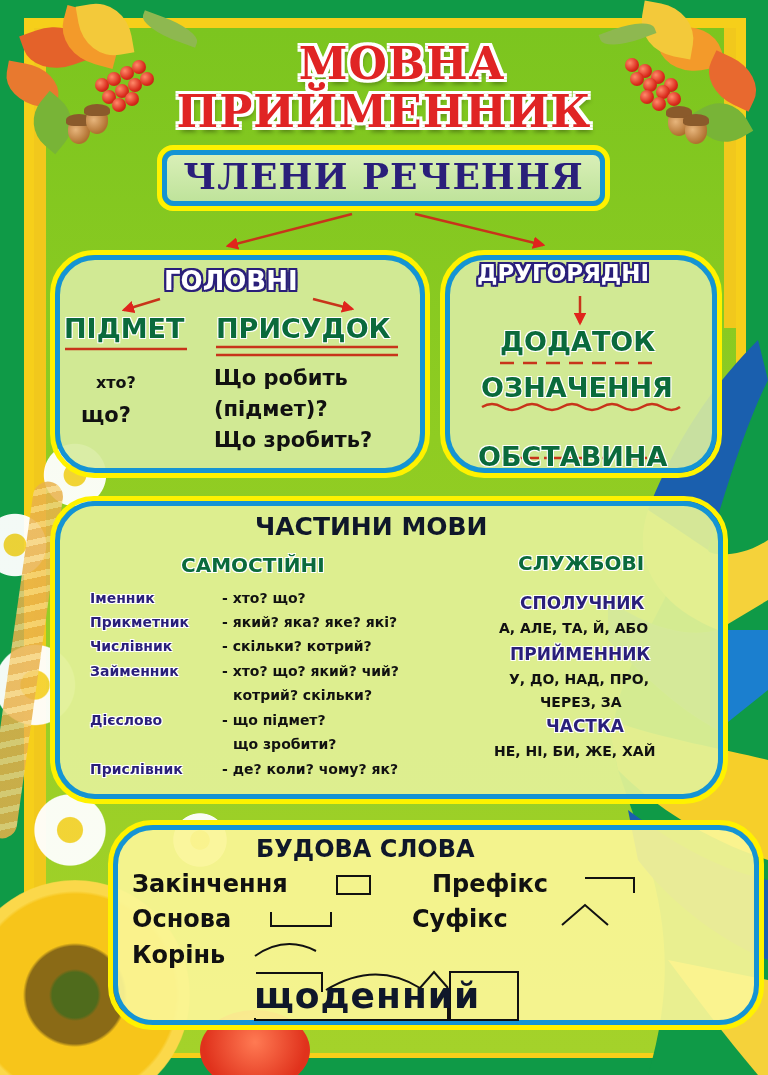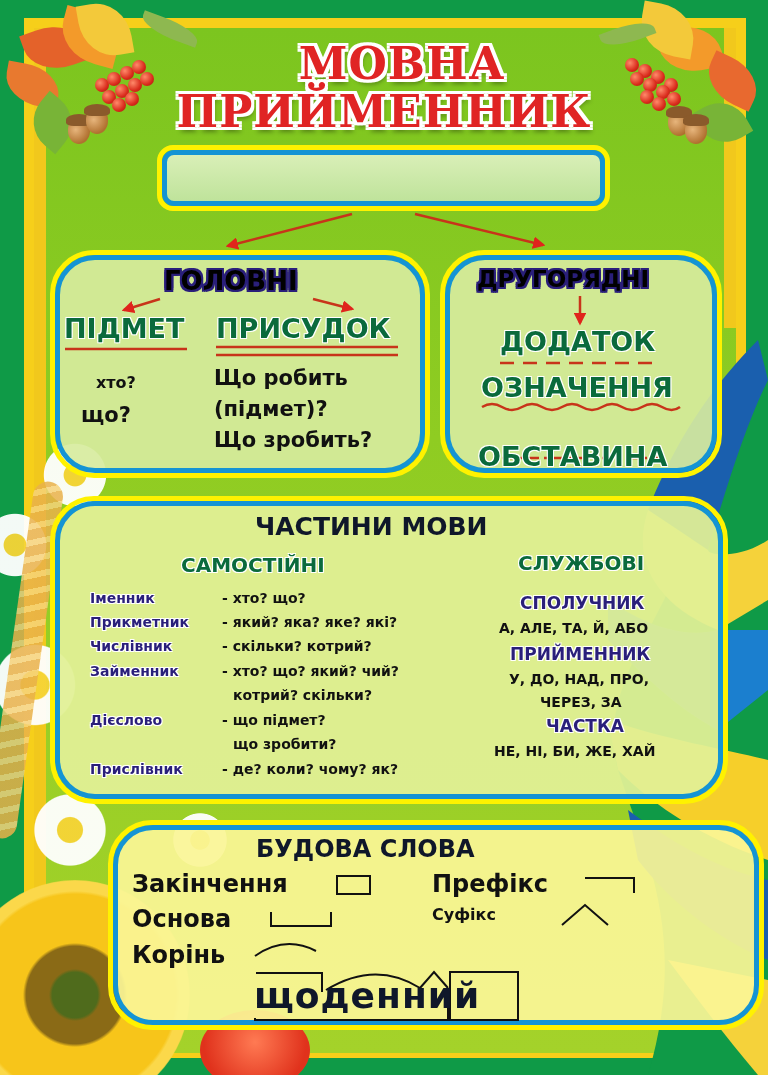--- a/index.html
+++ b/index.html
@@ -72,21 +72,21 @@
   .box > .blue { position:absolute; inset:0; border:5px solid #1494d4; border-radius: 40px;
      background: rgba(215, 236, 158, .92); }
   .box-main { left:50px; top:250px; width:380px; height:228px; }
   .box-sec  { left:440px; top:250px; width:282px; height:228px; }
   .box-parts { left:50px; top:496px; width:678px; height:308px; }
   .box-parts > .blue { background: rgba(225, 240, 150, .94); }
   .box-build { left:108px; top:820px; width:656px; height:210px; }
   .box-build > .blue { background: rgba(250, 245, 150, .93); }
 
   .outlined {
-    font-family: "DejaVu Sans", sans-serif; font-weight:900; color:#000000;
+    font-family: "DejaVu Sans", sans-serif; font-weight:900; color:#ffffff;
     text-shadow: -2px -2px 0 #2a1f7a, 2px -2px 0 #2a1f7a, -2px 2px 0 #2a1f7a, 2px 2px 0 #2a1f7a,
                  0 2px 0 #2a1f7a, 0 -2px 0 #2a1f7a, 2px 0 0 #2a1f7a, -2px 0 0 #2a1f7a;
   }
   .green-h { font-weight:900; color:#0a6a3c;
     text-shadow: -1px -1px 0 #fff, 1px -1px 0 #fff, -1px 1px 0 #fff, 1px 1px 0 #fff; }
   .navy { color:#0f172a; font-weight:700; }
   .black { color:#111; font-weight:900; }
   .navy-outline { color:#2a1f7a; font-weight:900;
     text-shadow: -1px -1px 0 #fff, 1px -1px 0 #fff, -1px 1px 0 #fff, 1px 1px 0 #fff; }
 
@@ -159,20 +159,21 @@
 <div class="daisy" style="left:170px;top:810px;width:60px;height:60px"></div>
 <div style="position:absolute;left:10px;top:480px;width:30px;height:360px;border-radius:15px;background:repeating-linear-gradient(160deg,#e9b14a 0 10px,#f6d27a 10px 16px);opacity:.85;transform:rotate(8deg)"></div>
 <div class="sunflower"></div>
 <div class="poppy"></div>
 
 <div class="title l1">МОВНА</div>
 <div class="title l2">ПРИЙМЕННИК</div>
 
 <div class="pill members-pill">
   <div class="blue"></div>
+  <div class="members-label">ЧЛЕНИ РЕЧЕННЯ</div>
 </div>
 
 <svg class="ov" width="768" height="1075">
   <defs>
     <marker id="ah" viewBox="0 0 10 10" refX="8" refY="5" markerWidth="5" markerHeight="5" orient="auto">
       <path d="M0 0 L10 5 L0 10 Z" fill="#e0241c"></path>
     </marker>
   </defs>
   <line x1="352" y1="214" x2="228" y2="246" stroke="#c8341a" stroke-width="2.5" marker-end="url(#ah)"></line>
   <line x1="415" y1="214" x2="543" y2="245" stroke="#c8341a" stroke-width="2.5" marker-end="url(#ah)"></line>
@@ -193,21 +194,21 @@
 <div class="abs green-h" style="left:216px;top:313px;font-size:27px">ПРИСУДОК</div>
 <div class="abs black" style="left:96px;top:373px;font-size:16px">хто?</div>
 <div class="abs black" style="left:81px;top:403px;font-size:21px">що?</div>
 <div class="abs black" style="left:214px;top:366px;font-size:21px">Що робить</div>
 <div class="abs black" style="left:214px;top:397px;font-size:21px">(підмет)?</div>
 <div class="abs black" style="left:214px;top:428px;font-size:21px">Що зробить?</div>
 
 <div class="box box-sec">
   <div class="blue"></div>
 </div>
-<div class="abs outlined" style="left:477px;top:266px;font-size:23px">ДРУГОРЯДНІ</div>
+<div class="abs outlined" style="left:477px;top:260px;font-size:23px">ДРУГОРЯДНІ</div>
 <svg class="ov" width="768" height="1075">
   <line x1="580" y1="296" x2="580" y2="323" stroke="#c8341a" stroke-width="2.5" marker-end="url(#ah)"></line>
   <line x1="500" y1="363" x2="660" y2="363" stroke="#c8341a" stroke-width="2.5" stroke-dasharray="14 9"></line>
   <path d="M482 407 q 10 -6 20 0 t 20 0 t 20 0 t 20 0 t 20 0 t 20 0 t 20 0 t 20 0 t 20 0 t 18 0" fill="none" stroke="#c8341a" stroke-width="2.5"></path>
   <line x1="502" y1="458" x2="662" y2="458" stroke="#c8341a" stroke-width="2.5" stroke-dasharray="12 5 3 5"></line>
 </svg>
 <div class="abs green-h" style="left:500px;top:326px;font-size:27px">ДОДАТОК</div>
 <div class="abs green-h" style="left:481px;top:372px;font-size:27px">ОЗНАЧЕННЯ</div>
 <div class="abs green-h" style="left:478px;top:441px;font-size:27px">ОБСТАВИНА</div>
 
@@ -246,21 +247,21 @@
 </div>
 
 <div class="box box-build">
   <div class="blue"></div>
 </div>
 <div class="abs navy" style="left:256px;top:835px;font-size:24px">БУДОВА СЛОВА</div>
 
 <div class="abs black" style="left:132px;top:870px;font-size:24px">Закінчення</div>
 <div class="abs black" style="left:432px;top:870px;font-size:24px">Префікс</div>
 <div class="abs black" style="left:132px;top:905px;font-size:24px">Основа</div>
-<div class="abs black" style="left:432px;top:905px;font-size:16px">Суфікс</div>
+<div class="abs black" style="left:412px;top:905px;font-size:24px">Суфікс</div>
 <div class="abs black" style="left:132px;top:941px;font-size:24px">Корінь</div>
 
 <svg class="ov" width="768" height="1075">
   <rect x="337" y="876" width="33" height="18" fill="none" stroke="#111" stroke-width="2"></rect>
   <path d="M585 878 L634 878 L634 893" fill="none" stroke="#111" stroke-width="2"></path>
   <path d="M271 912 L271 926 L331 926 L331 912" fill="none" stroke="#111" stroke-width="2"></path>
   <path d="M562 925 L585 905 L608 925" fill="none" stroke="#111" stroke-width="2"></path>
   <path d="M255 956 Q 285 935 316 951" fill="none" stroke="#111" stroke-width="2"></path>
 
   <path d="M255 1018 L255 1020 L448 1020 L448 1005" fill="none" stroke="#111" stroke-width="2"></path>

